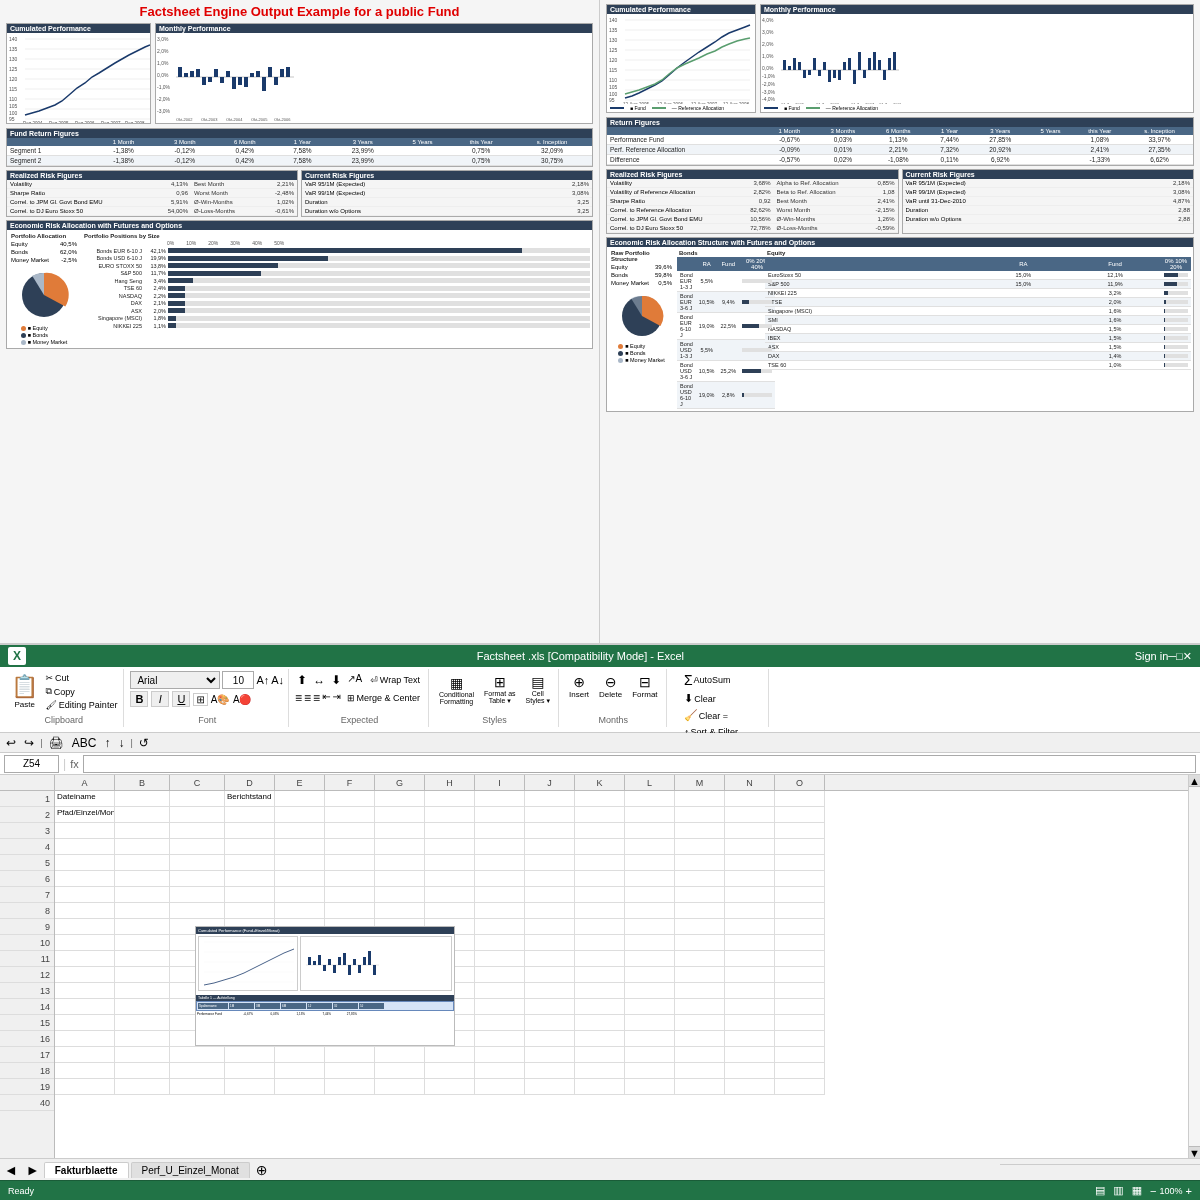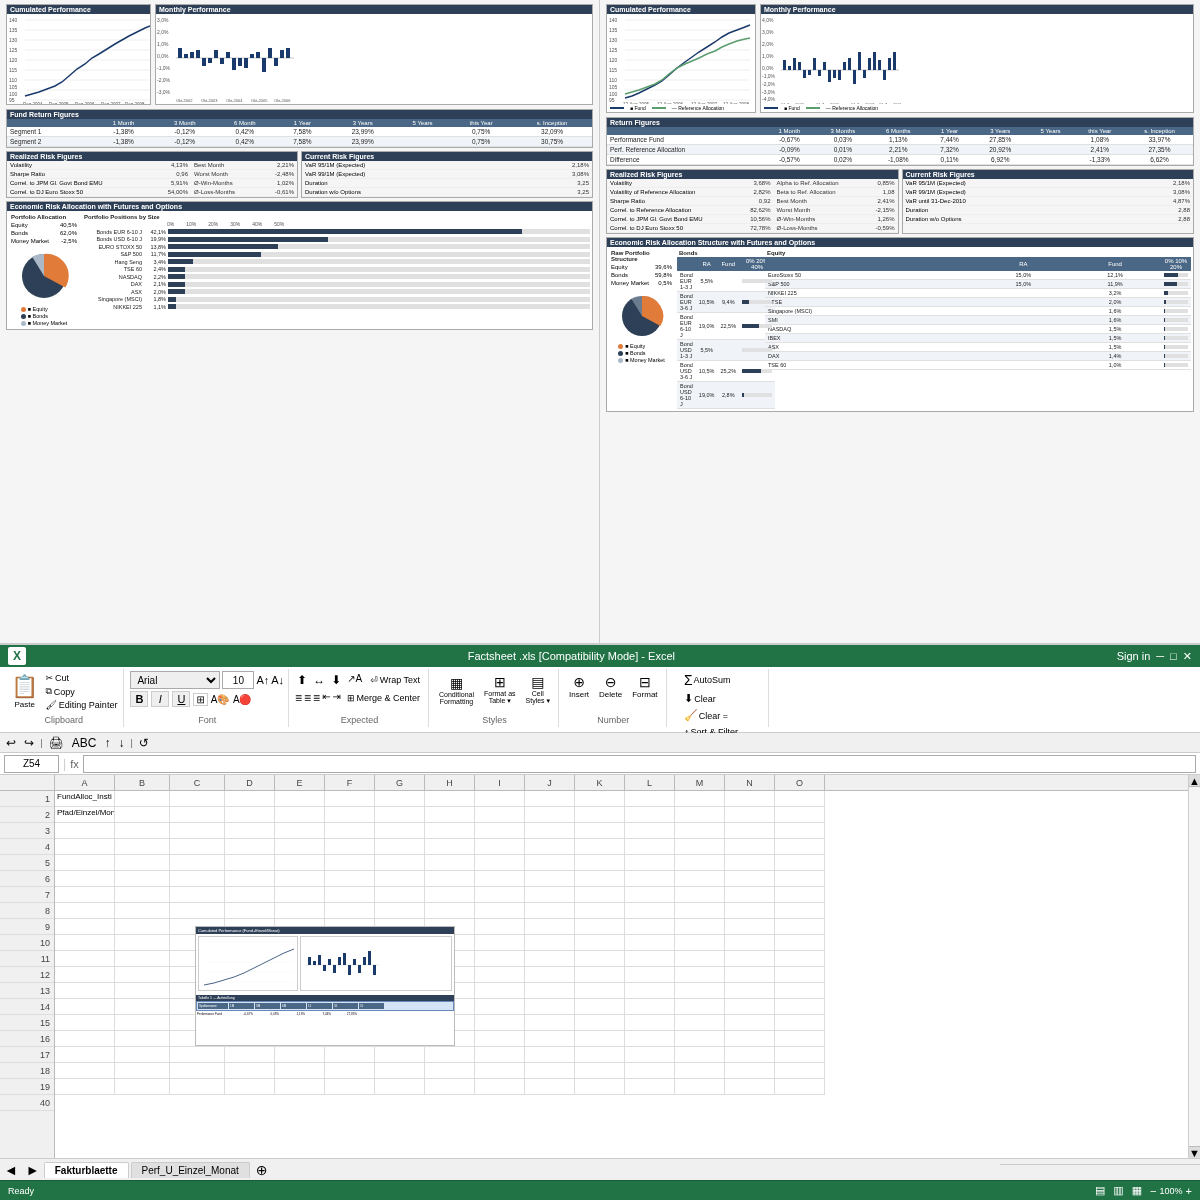--- a/index.html
+++ b/index.html
@@ -200,21 +200,21 @@
       align-items: center;
       padding: 0 8px;
       color: #fff;
       font-size: 11px;
       gap: 6px;
       justify-content: space-between;
     }
 
     #title-bar-left { display: flex; align-items: center; gap: 6px; }
     #title-bar-center { font-size: 11px; color: #fff; }
-    #title-bar-right { display: flex; align-items: center; gap: 6px; }
+    #title-bar-right { display: flex; align-items: center; }
 
     .excel-logo {
       width: 18px;
       height: 18px;
       background: #fff;
       color: #217346;
       font-weight: bold;
       font-size: 12px;
       display: flex;
       align-items: center;
@@ -641,20 +641,21 @@
       display: inline-block;
     }
 
   </style>
 </head>
 <body>
 
 <div id="factsheet-area">
 
   <div class="factsheet-panel">
+    <div class="panel-title">Factsheet Engine Output Example for a public Fund</div>
     <div class="fs-inner">
 
       <div class="charts-row">
         <div class="chart-box cum-chart">
           <div class="chart-title">Cumulated Performance</div>
           <div class="chart-body">
             <svg class="line-chart" width="145" height="90" viewBox="0 0 145 90">
 
               <text x="2" y="8" font-size="5" fill="#555">140</text>
               <text x="2" y="18" font-size="5" fill="#555">135</text>
@@ -1567,21 +1568,21 @@
         </div>
         <div class="cell-action-btn">
           <span style="font-size:14px;">⊖</span>
           <span>Delete</span>
         </div>
         <div class="cell-action-btn">
           <span style="font-size:14px;">⊟</span>
           <span>Format</span>
         </div>
       </div>
-      <div class="ribbon-group-label">Number</div>
+      <div class="ribbon-group-label">Months</div>
     </div>
 
     <div class="ribbon-group" style="min-width:100px;">
       <div class="editing-group-inner">
         <div class="sigma-btn">
           <span style="font-size:14px;">Σ</span>
           <span>AutoSum</span>
         </div>
         <div class="sigma-btn">
           <span style="font-size:11px;">⬇</span>
@@ -1668,25 +1669,25 @@
           <div class="col-header" style="width:50px;">M</div>
           <div class="col-header" style="width:50px;">N</div>
           <div class="col-header" style="width:50px;">O</div>
         </div>
 
         <div id="cells-container" style="flex:1;overflow:hidden;position:relative;">
 
           <div style="position:absolute;top:0;left:0;width:100%;height:100%;background:#fff;">
 
             <div id="grid-rows">
-                <div class="cell-row">
-                  <div class="cell" style="width: 60px; min-width: 60px;">FundAlloc_Insti</div>
-                  <div class="cell" style="width: 55px; min-width: 55px;"></div>
-                  <div class="cell" style="width: 55px; min-width: 55px;"></div>
-                  <div class="cell" style="width: 50px; min-width: 50px;"></div>
+            <div class="cell-row">
+                  <div class="cell" style="width: 60px; min-width: 60px;">Dateiname</div>
+                  <div class="cell" style="width: 55px; min-width: 55px;"></div>
+                  <div class="cell" style="width: 55px; min-width: 55px;"></div>
+                  <div class="cell" style="width: 50px; min-width: 50px;">Berichtstand</div>
                   <div class="cell" style="width: 50px; min-width: 50px;"></div>
                   <div class="cell" style="width: 50px; min-width: 50px;"></div>
                   <div class="cell" style="width: 50px; min-width: 50px;"></div>
                   <div class="cell" style="width: 50px; min-width: 50px;"></div>
                   <div class="cell" style="width: 50px; min-width: 50px;"></div>
                   <div class="cell" style="width: 50px; min-width: 50px;"></div>
                   <div class="cell" style="width: 50px; min-width: 50px;"></div>
                   <div class="cell" style="width: 50px; min-width: 50px;"></div>
                   <div class="cell" style="width: 50px; min-width: 50px;"></div>
                   <div class="cell" style="width: 50px; min-width: 50px;"></div>

